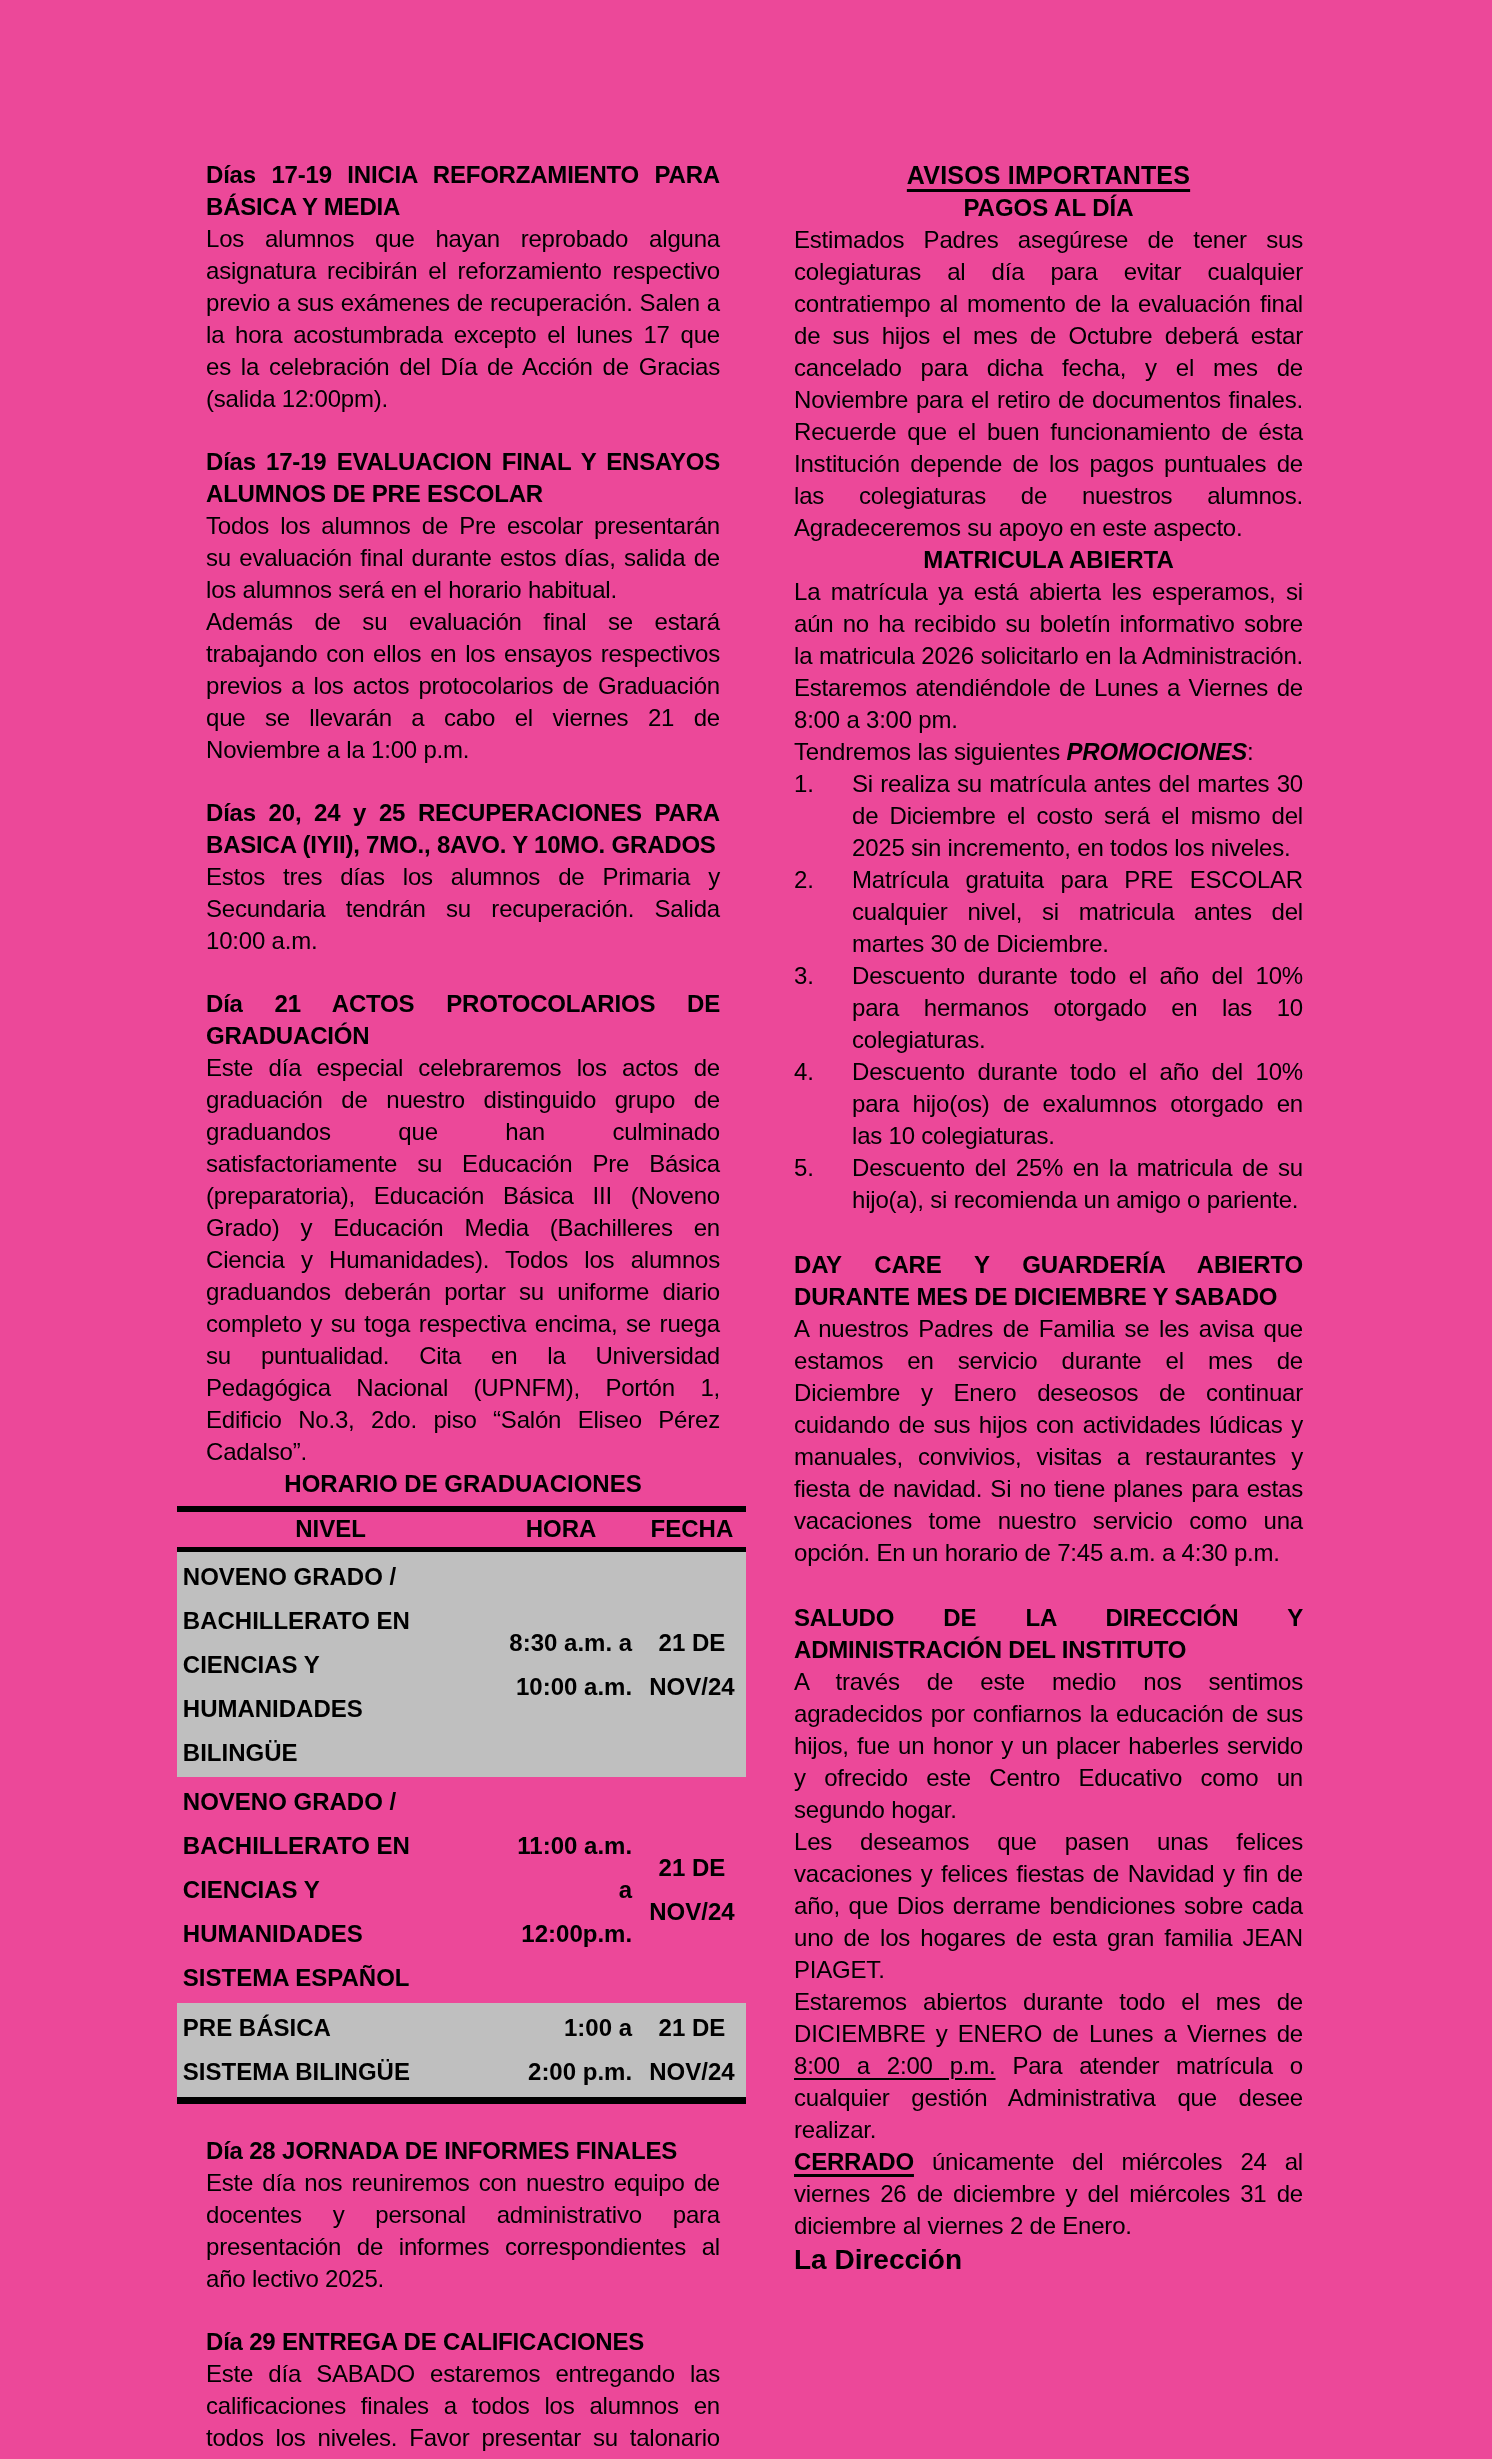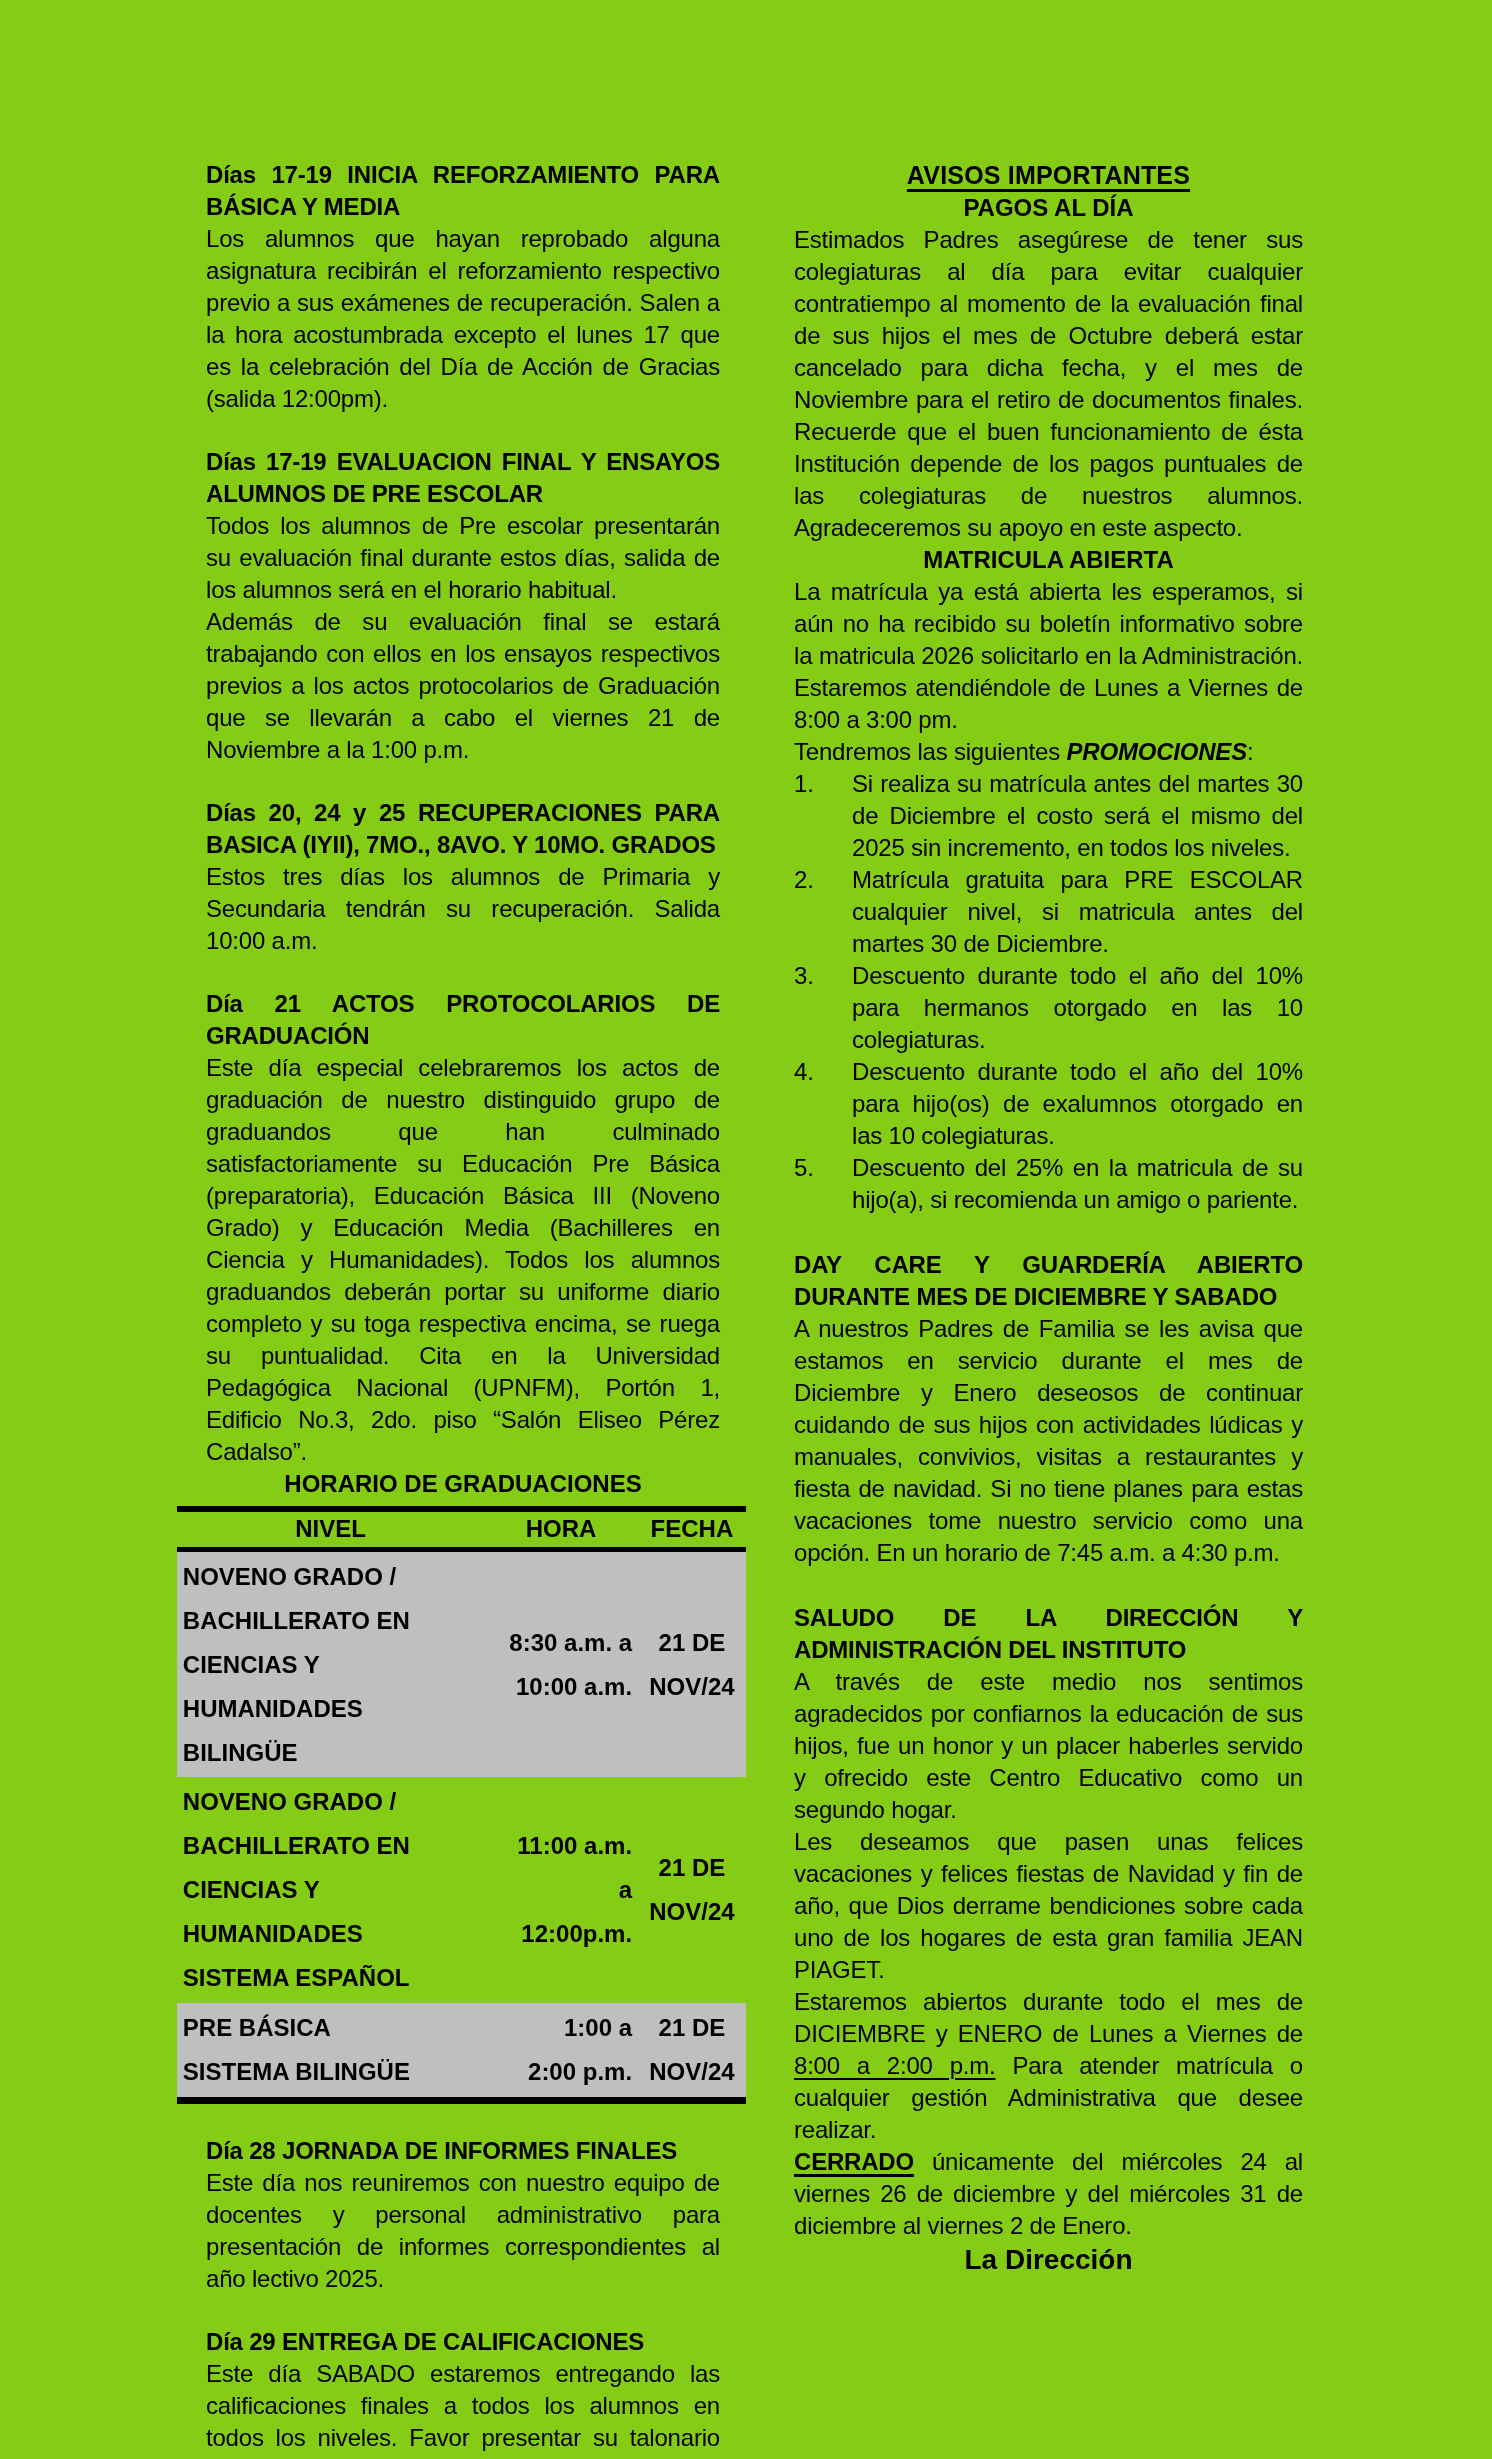--- a/index.html
+++ b/index.html
@@ -61,26 +61,26 @@
   td.c-hora{width:27%;text-align:right;}
   td.c-fecha{width:19%;text-align:center;}
   
   .promo-line{margin:0;text-align:justify;letter-spacing:-0.2px;}
   .li{display:flex;margin:0;}
   .li-num{flex:0 0 58px;}
   .li-text{flex:1;text-align:justify;letter-spacing:-0.2px;}
   .b{font-weight:bold;font-style:italic;}
   .u{text-decoration:underline;text-decoration-thickness:1.9px;text-underline-offset:3.8px;}
   .bu{font-weight:bold;text-decoration:underline;text-decoration-thickness:2.9px;text-underline-offset:3.8px;}
-  .signature{font-weight:bold;font-size:28px;line-height:35px;margin:0;text-align:center;}
+  .signature{font-weight:bold;font-size:28px;line-height:35px;margin:0;}
 </style>
 </head>
 <body>
 
-<div class="page" style="background: #84cc16; color: rgb(0, 0, 0);">
+<div class="page" style="background: #ec4899; color: rgb(0, 0, 0);">
 
   <div class="col col-left">
 
     <div class="sec">
       <h2 class="sec-heading">Días 17-19 INICIA REFORZAMIENTO PARA BÁSICA Y MEDIA</h2>
       <p class="body-text">Los alumnos que hayan reprobado alguna asignatura recibirán el reforzamiento respectivo previo a sus exámenes de recuperación. Salen a la hora acostumbrada excepto el lunes 17 que es la celebración del Día de Acción de Gracias (salida 12:00pm).</p>
     </div>
 
     <div class="sec">
       <h2 class="sec-heading">Días 17-19 EVALUACION FINAL Y ENSAYOS ALUMNOS DE PRE ESCOLAR</h2>

